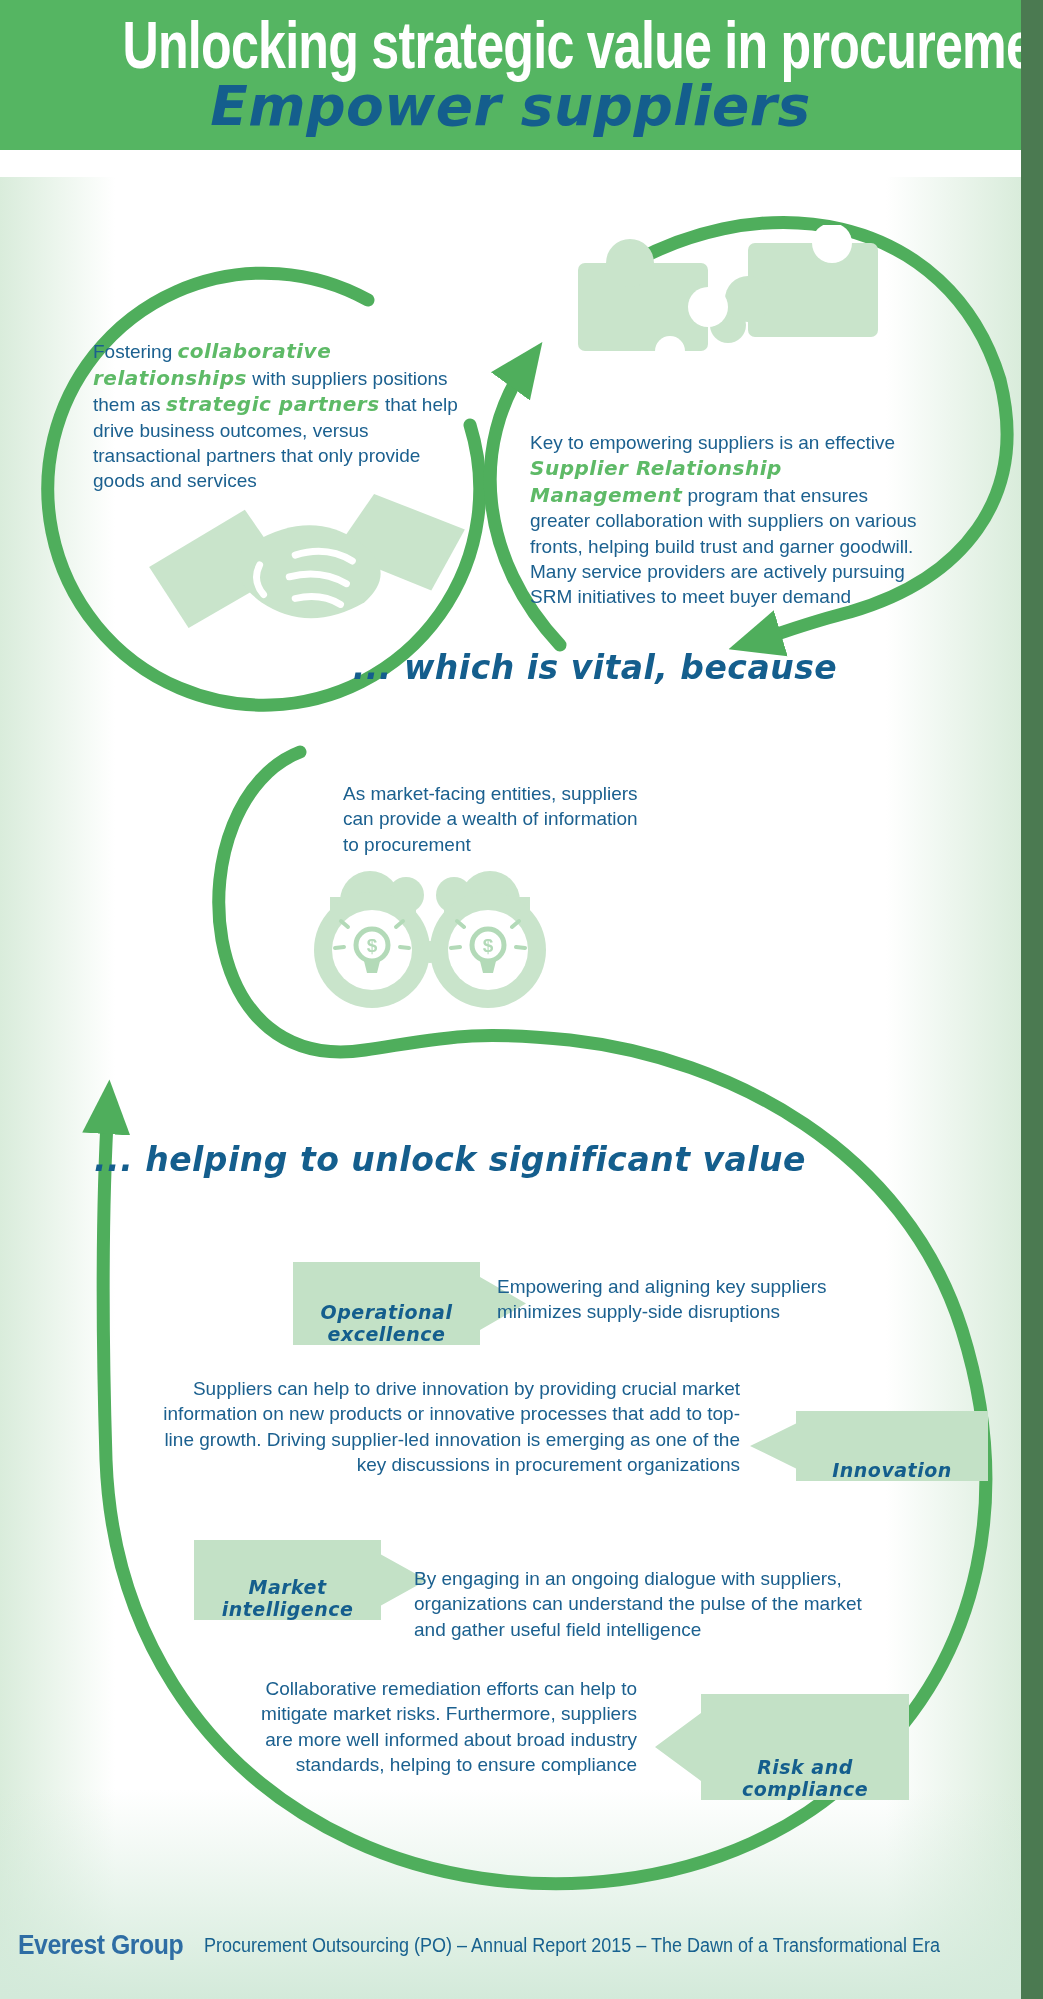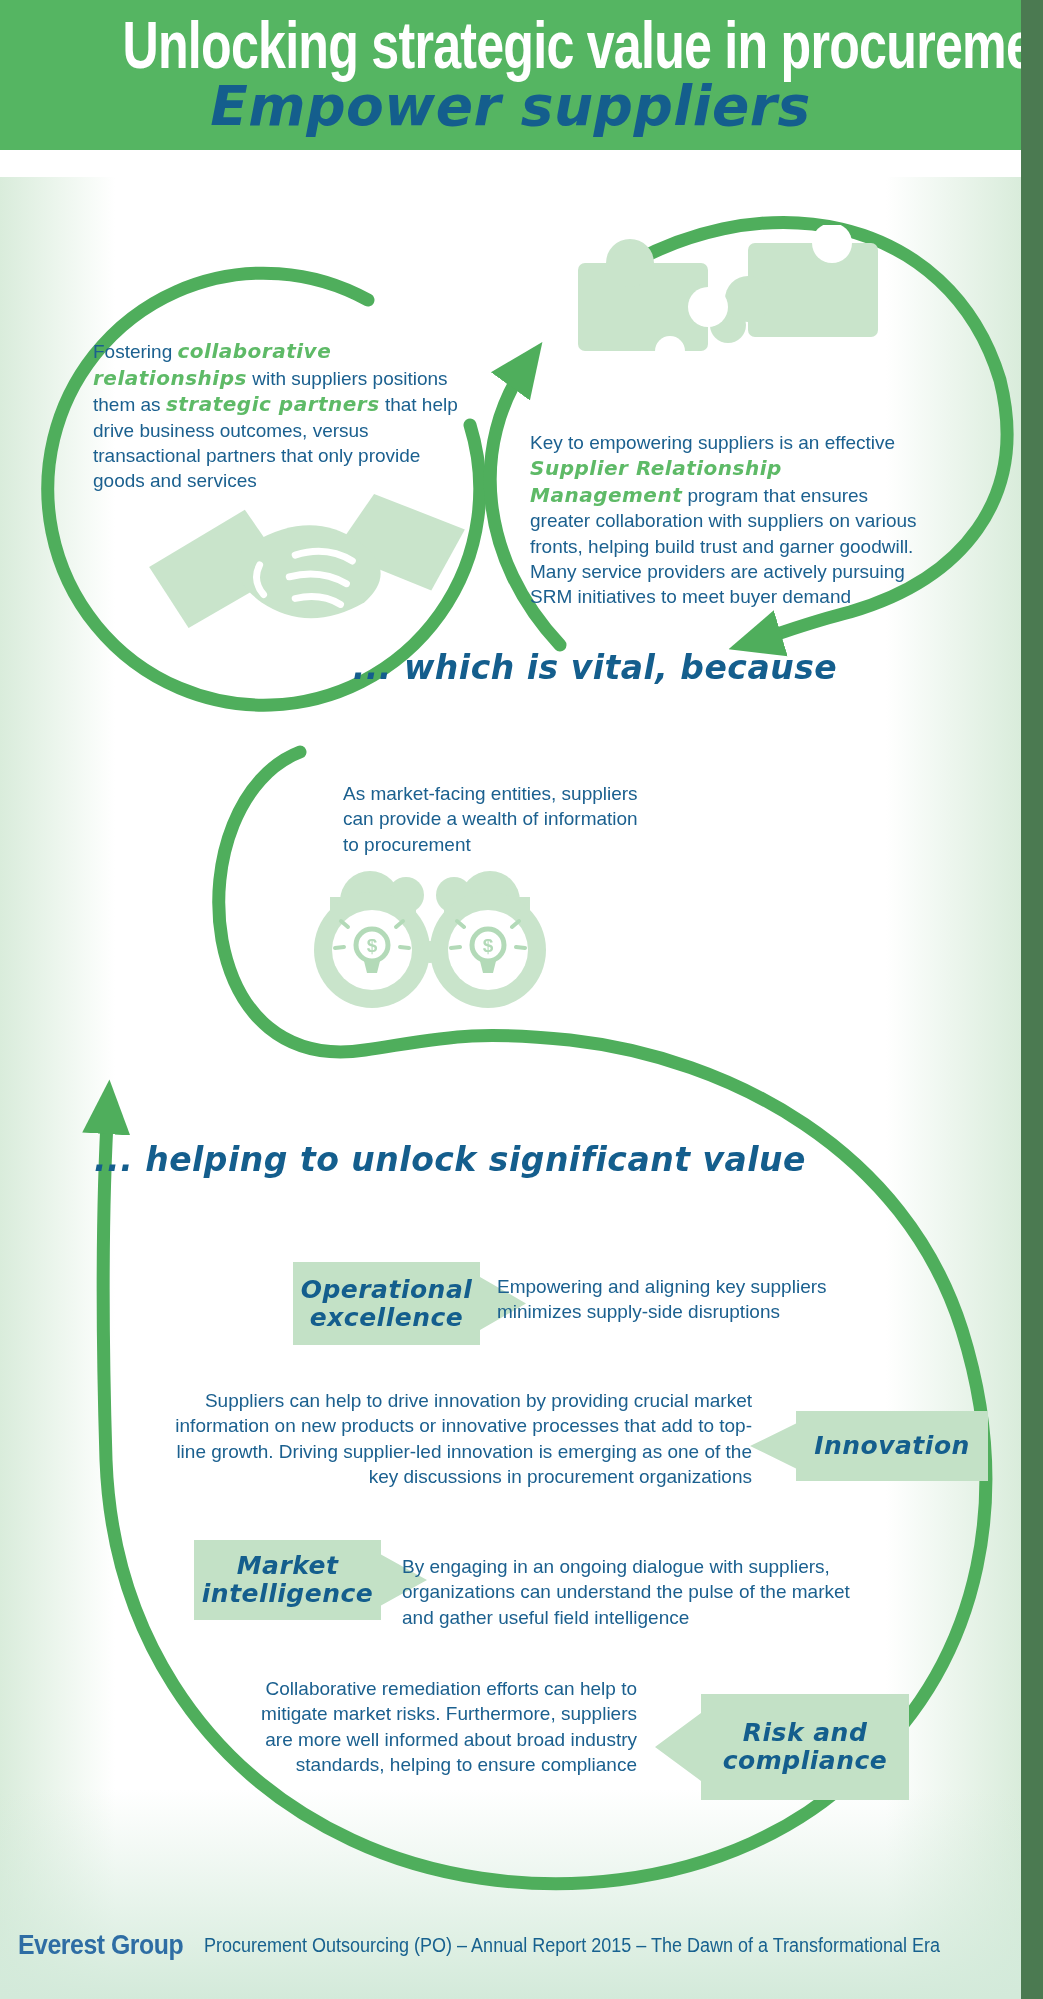--- a/index.html
+++ b/index.html
@@ -23,22 +23,22 @@
   .script{font-family:"DejaVu Sans",sans-serif;font-style:italic;font-weight:bold;letter-spacing:.5px;}
   .accent{color:#5eba67;}
   
   .copy{position:absolute;color:#1b608f;font-size:19px;line-height:1.33;}
   .copy .script{font-size:20px;}
   .heading{position:absolute;color:#145e8d;font-size:33px;text-align:center;}
   
   svg.flow{position:absolute;left:0;top:0;}
   .icon-svg{position:absolute;}
   
-  .tagbox{position:absolute;display:flex;align-items:center;justify-content:center;
-          background:#c3e1c6;color:#145e8d;font-size:25px;line-height:1.12;text-align:center;}
+  .tagbox{position:absolute;display:flex;align-items:flex-end;justify-content:center;
+          background:#c3e1c6;color:#145e8d;font-size:19px;line-height:1.12;text-align:center;}
   .tagbox.right{clip-path:polygon(0 0,calc(100% - 46px) 0,calc(100% - 46px) 18%,100% 50%,calc(100% - 46px) 82%,calc(100% - 46px) 100%,0 100%);
                 padding-right:46px;}
   .tagbox.left{clip-path:polygon(46px 0,100% 0,100% 100%,46px 100%,46px 82%,0 50%,46px 18%);
                padding-left:46px;}
   .copy.ralign{text-align:right;}
   
   .footer{position:absolute;left:14px;right:30px;top:1905px;height:80px;display:flex;align-items:center;}
   .brand{color:#2e6da4;font-weight:700;font-size:27px;letter-spacing:-.5px;transform:scaleX(.92);transform-origin:left center;white-space:nowrap;}
   .report{color:#17618f;font-size:20px;white-space:nowrap;transform:scaleX(.90);transform-origin:left center;margin-left:6px;}
 </style>
@@ -137,29 +137,29 @@
 
   <p class="copy" style="left:330px;top:768px;width:310px;margin:13px">As market-facing entities, suppliers can provide a wealth of information to procurement</p>
 
   <div class="heading script" style="left:80px;top:1140px;width:740px">... helping to unlock significant value</div>
 
   <div class="tagbox right script" style="left:293px;top:1262px;width:187px;height:83px">
     <span>Operational excellence</span>
   </div>
   <p class="copy" style="left:497px;top:1274px;width:348px;margin:0">Empowering and aligning key suppliers minimizes supply-side disruptions</p>
 
-  <p class="copy ralign" style="left:150px;top:1376px;width:590px;margin:12px">Suppliers can help to drive innovation by providing crucial market information on new products or innovative processes that add to top-line growth. Driving supplier-led innovation is emerging as one of the key discussions in procurement organizations</p>
+  <p class="copy ralign" style="left:150px;top:1376px;width:590px;margin:0">Suppliers can help to drive innovation by providing crucial market information on new products or innovative processes that add to top-line growth. Driving supplier-led innovation is emerging as one of the key discussions in procurement organizations</p>
   <div class="tagbox left script" style="left:750px;top:1411px;width:192px;height:70px">
     <span>Innovation</span>
   </div>
 
   <div class="tagbox right script" style="left:194px;top:1540px;width:187px;height:80px">
     <span>Market intelligence</span>
   </div>
-  <p class="copy" style="left:398px;top:1550px;width:475px;margin:4px">By engaging in an ongoing dialogue with suppliers, organizations can understand the pulse of the market and gather useful field intelligence</p>
+  <p class="copy" style="left:398px;top:1550px;width:475px;margin:16px">By engaging in an ongoing dialogue with suppliers, organizations can understand the pulse of the market and gather useful field intelligence</p>
 
   <p class="copy ralign" style="left:245px;top:1676px;width:392px;margin:0">Collaborative remediation efforts can help to mitigate market risks. Furthermore, suppliers are more well informed about broad industry standards, helping to ensure compliance</p>
   <div class="tagbox left script" style="left:655px;top:1694px;width:208px;height:106px">
     <span>Risk and compliance</span>
   </div>
 
   <div class="footer">
     <svg width="62" height="56" viewBox="0 0 70 58" style="margin-right:4px">
       <polygon points="0,58 38,2 47,14 14,58" fill="#3e434d"></polygon>
       <polygon points="38,2 47,14 58,28 46,22" fill="#7a8089"></polygon>

